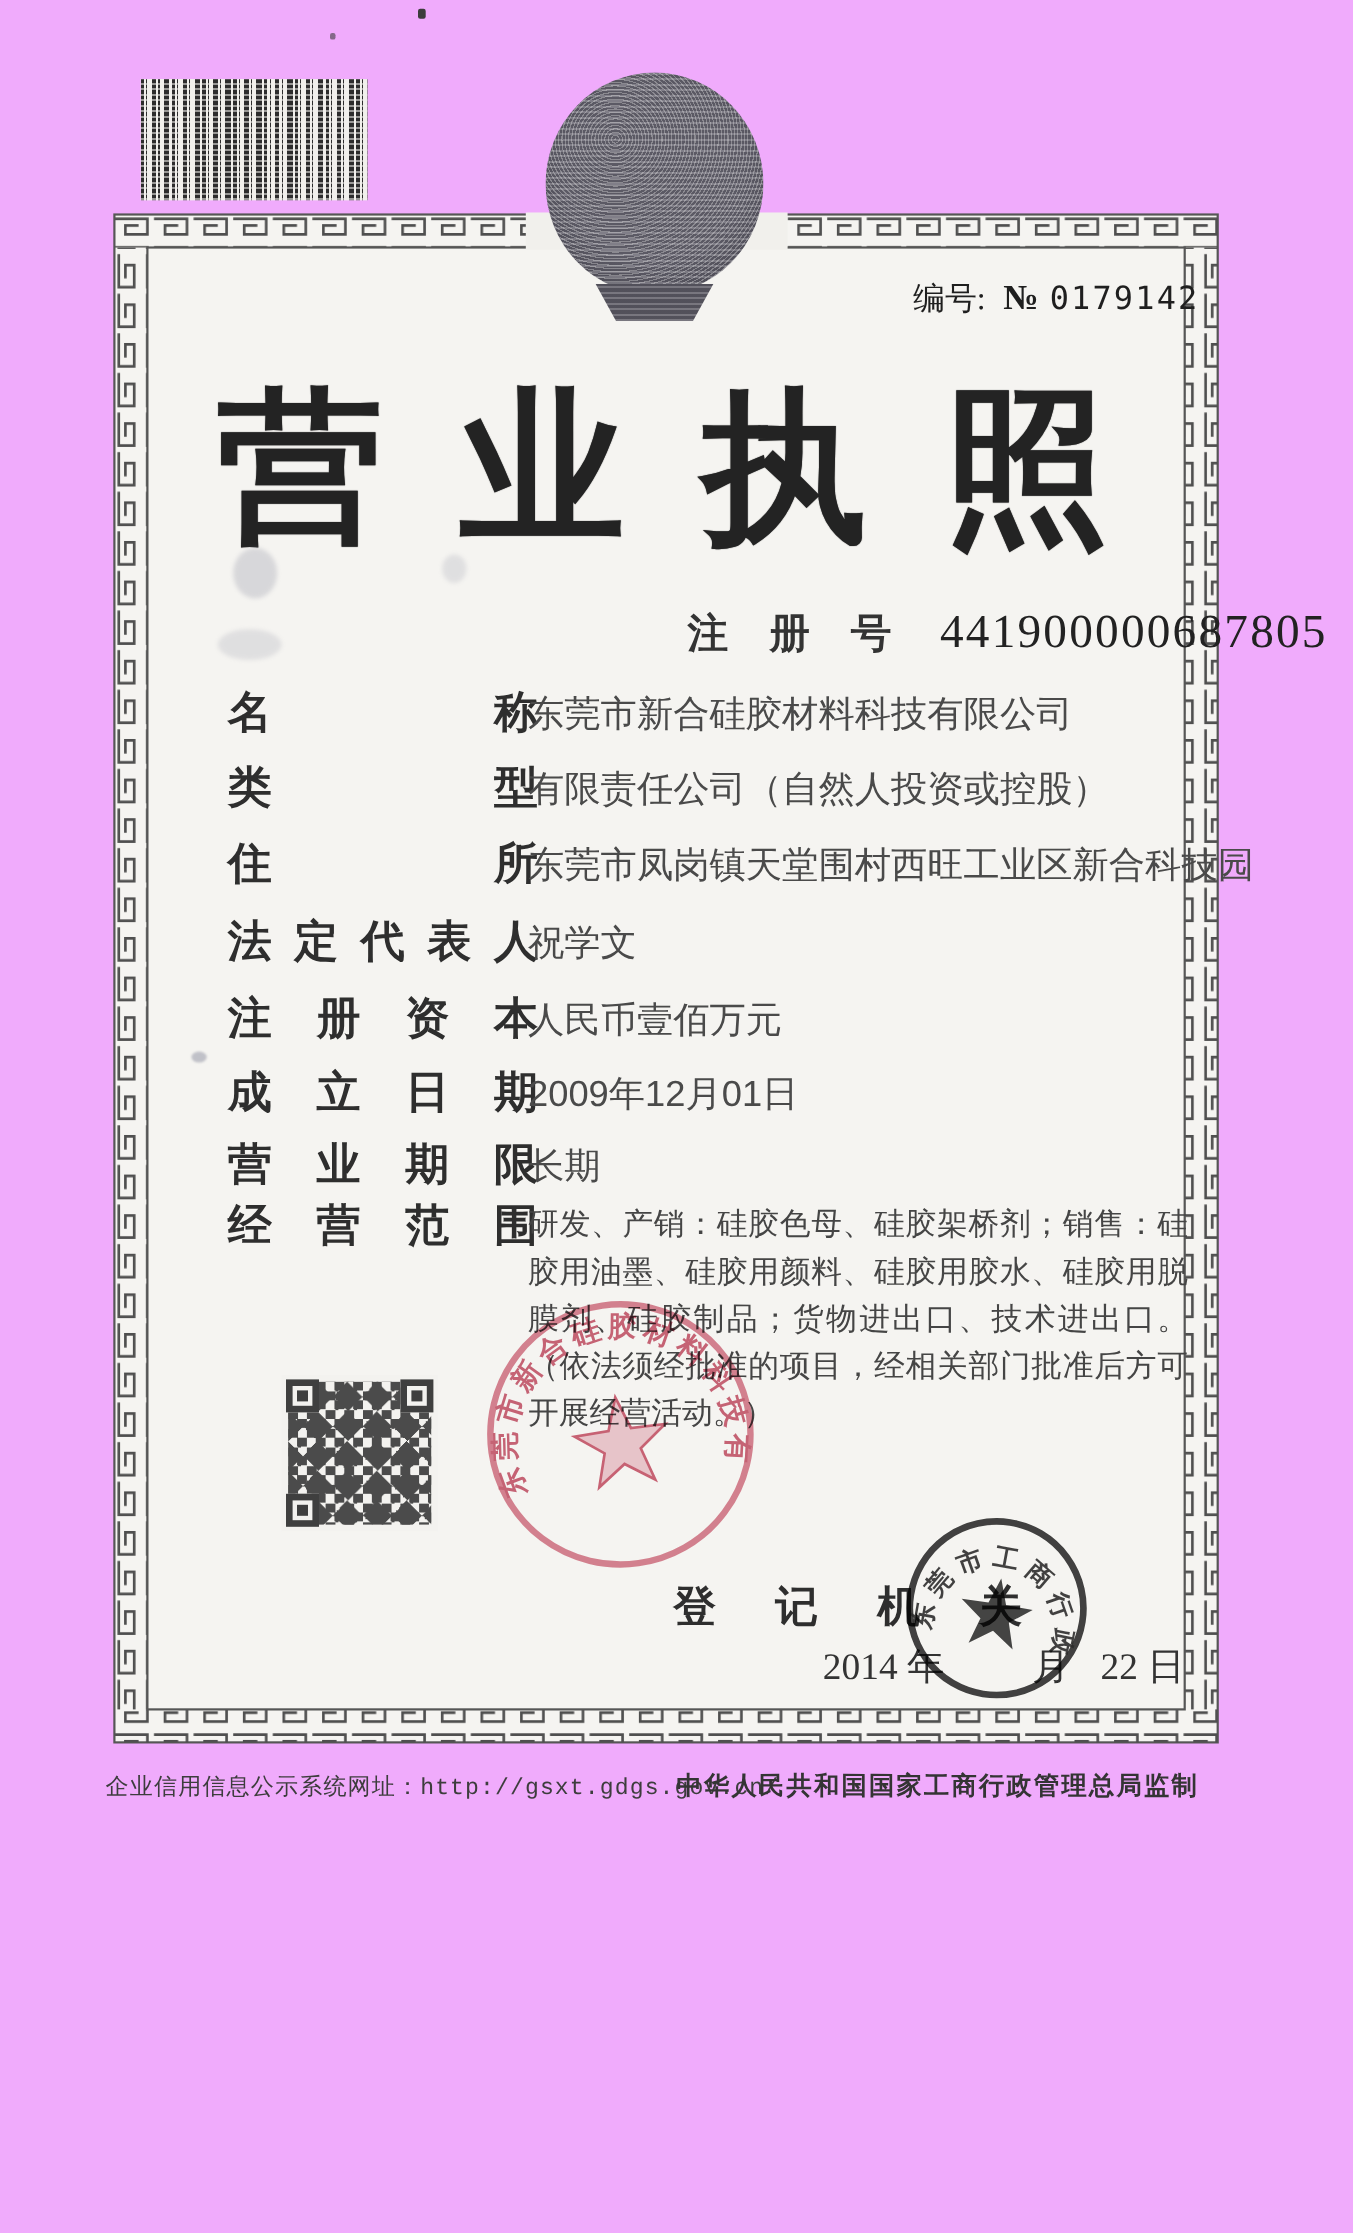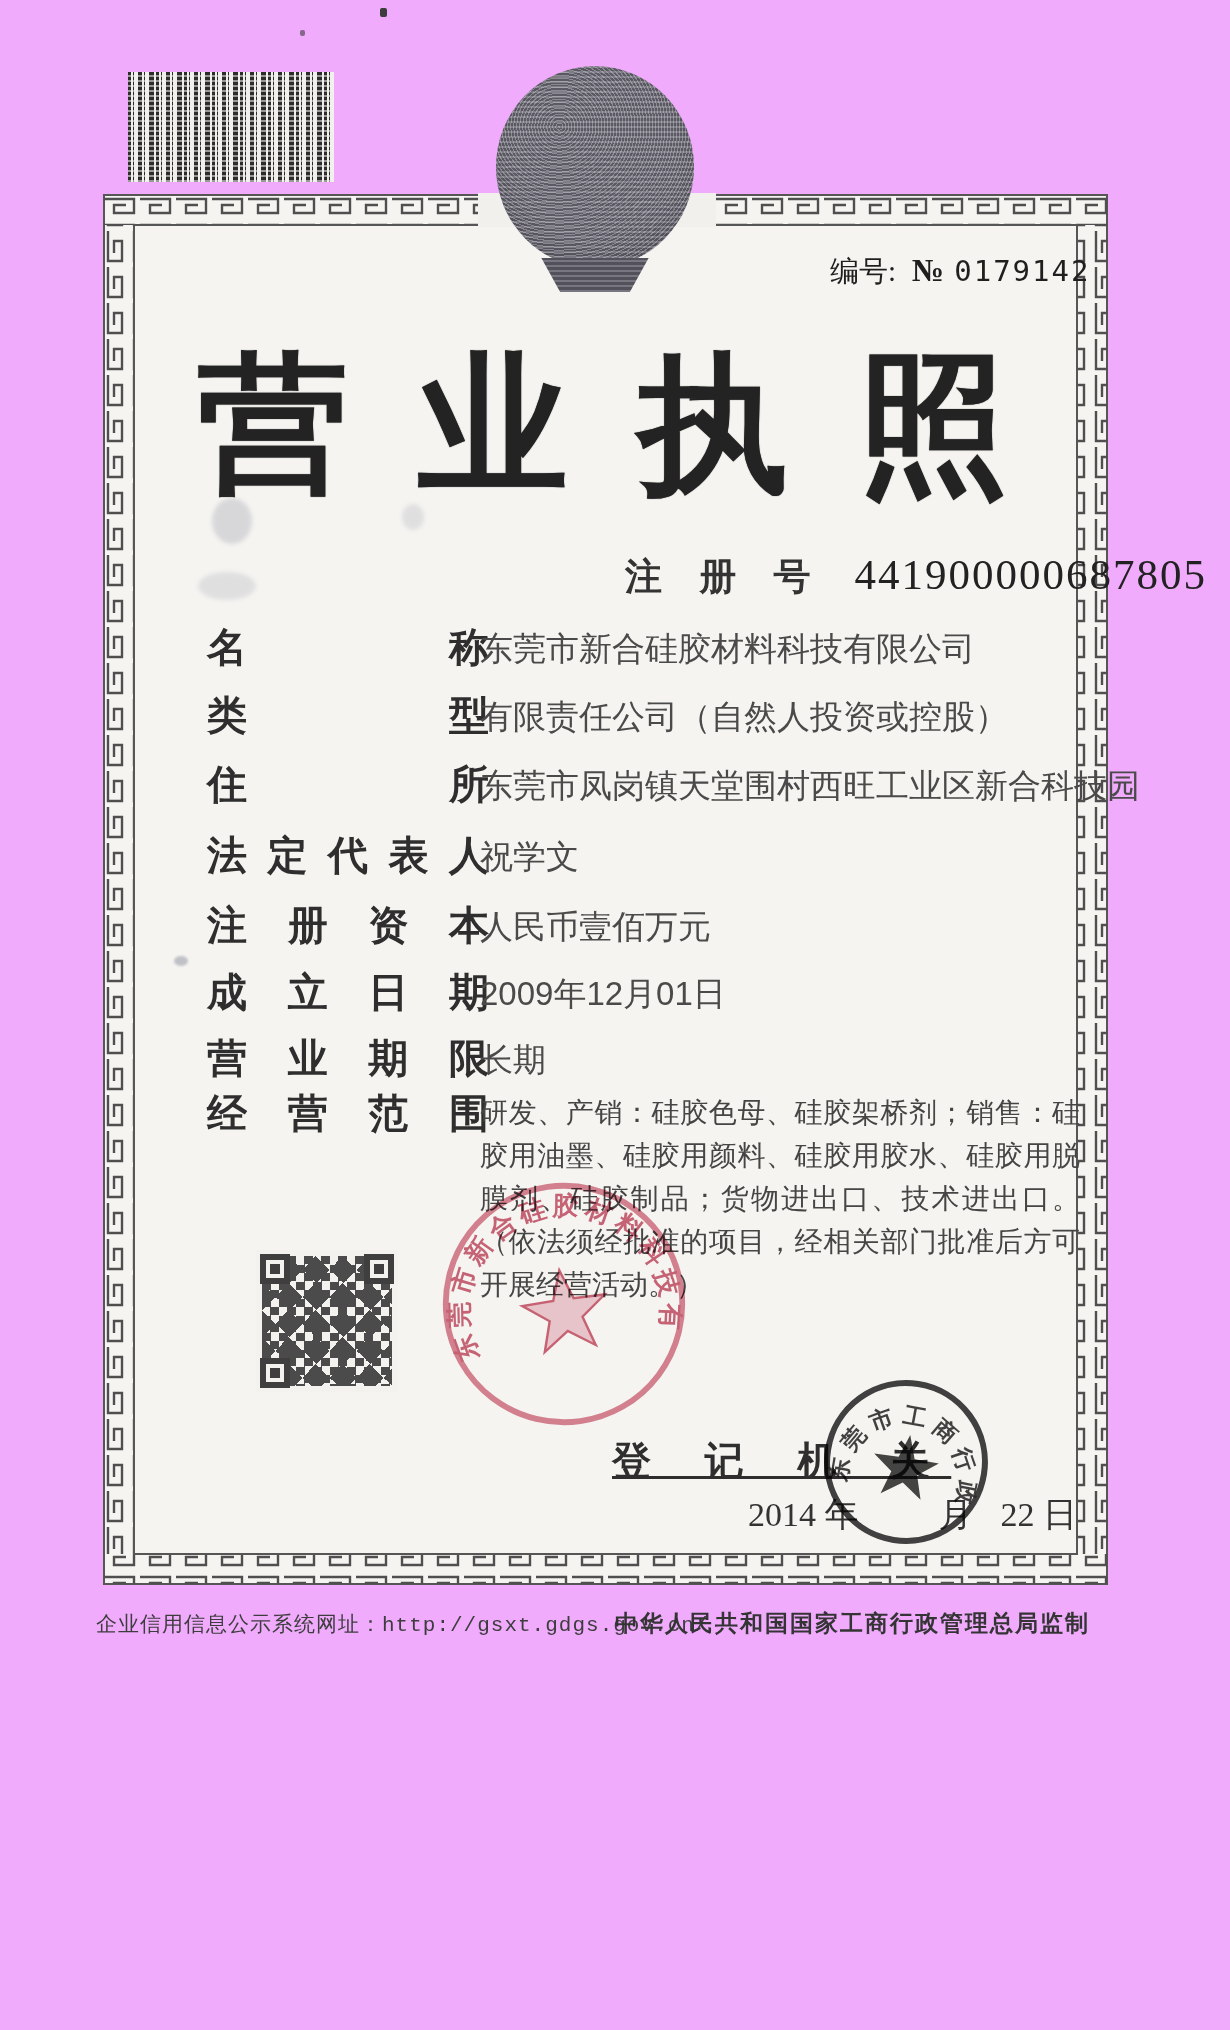--- a/index.html
+++ b/index.html
@@ -49,21 +49,21 @@
 
   
   .row{position:absolute;left:0;width:100%;height:52px;padding-left:12px;}
   .flabel{position:absolute;left:207px;width:282px;font-size:40px;font-weight:700;color:#2e2e2e;
     text-align:justify;text-align-last:justify;-moz-text-align-last:justify;white-space:normal;}
   .fvalue{position:absolute;left:480px;top:7px;font-size:33px;color:#4a4a4a;
     font-family:"Liberation Sans","DejaVu Sans",sans-serif;white-space:nowrap;}
   .fvalue.scope{top:5px;width:600px;white-space:normal;font-size:28px;line-height:43px;color:#454545;text-align:justify;}
 
   
-  .registrar{position:absolute;left:612px;top:1434px;font-size:39px;font-weight:700;letter-spacing:22px;color:#2e2e2e;white-space:nowrap;text-decoration:underline;}
+  .registrar{position:absolute;left:612px;top:1434px;font-size:39px;font-weight:700;letter-spacing:22px;color:#2e2e2e;white-space:nowrap;}
   .dateline{position:absolute;left:748px;top:1492px;font-size:34px;color:#333;white-space:nowrap;z-index:2;}
   .dateline .mo{margin-left:80px;}
   .dateline .dy{margin-left:28px;}
 
   
   .red-seal{position:absolute;left:438px;top:1178px;transform:rotate(-8deg);opacity:.92;mix-blend-mode:multiply;z-index:3;}
   .black-seal{position:absolute;left:820px;top:1376px;transform:rotate(9deg);opacity:.93;mix-blend-mode:multiply;z-index:4;}
 
   
   .qr{position:absolute;left:256px;top:1250px;width:142px;height:142px;background:#f3f2ef;padding:6px;box-sizing:border-box;}

